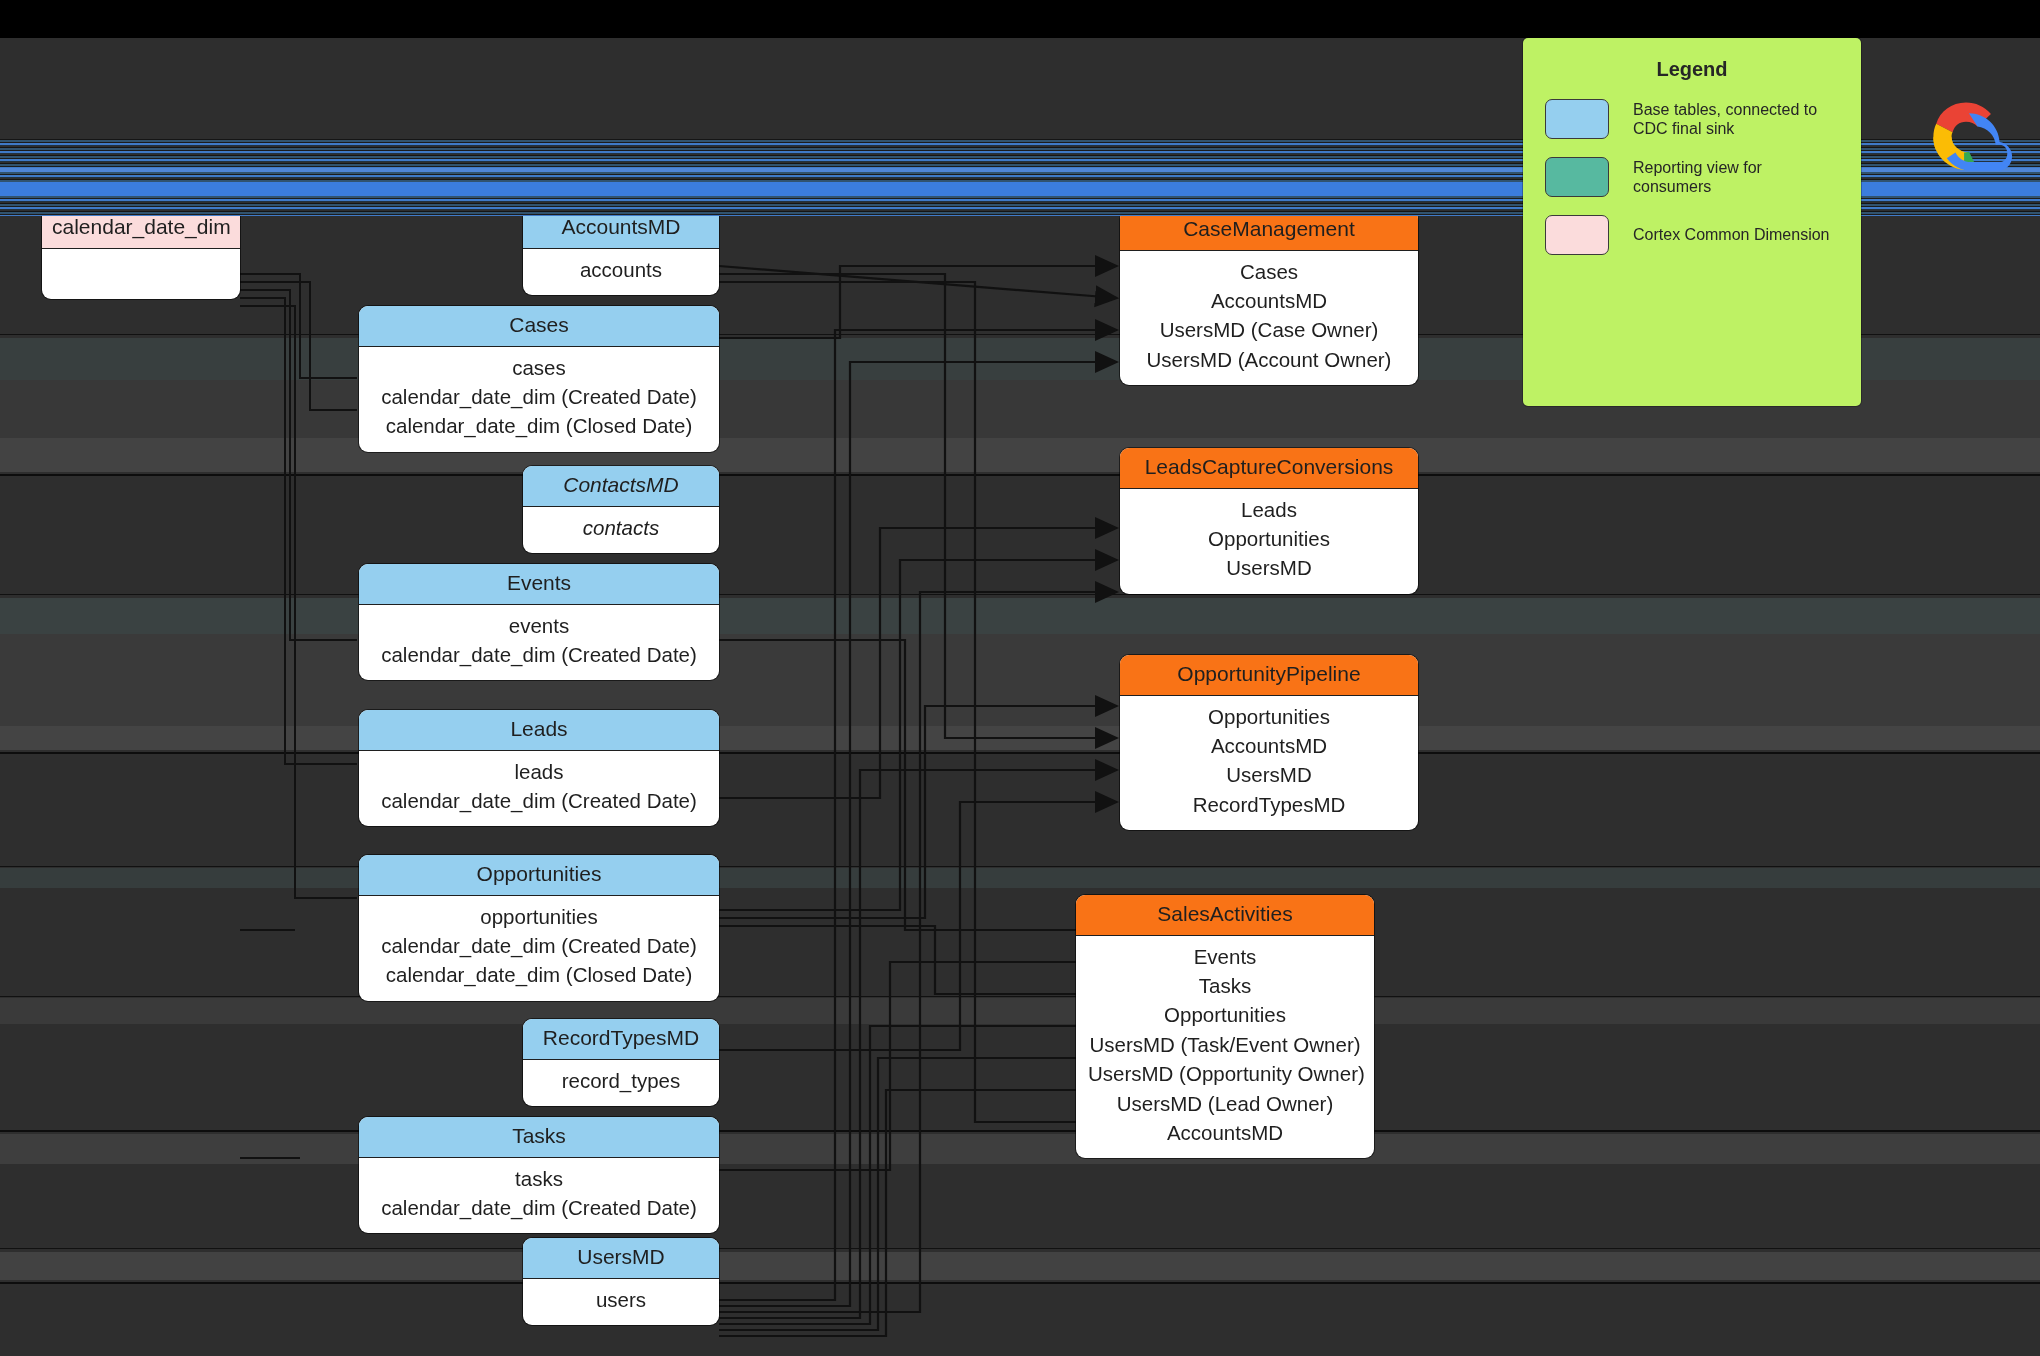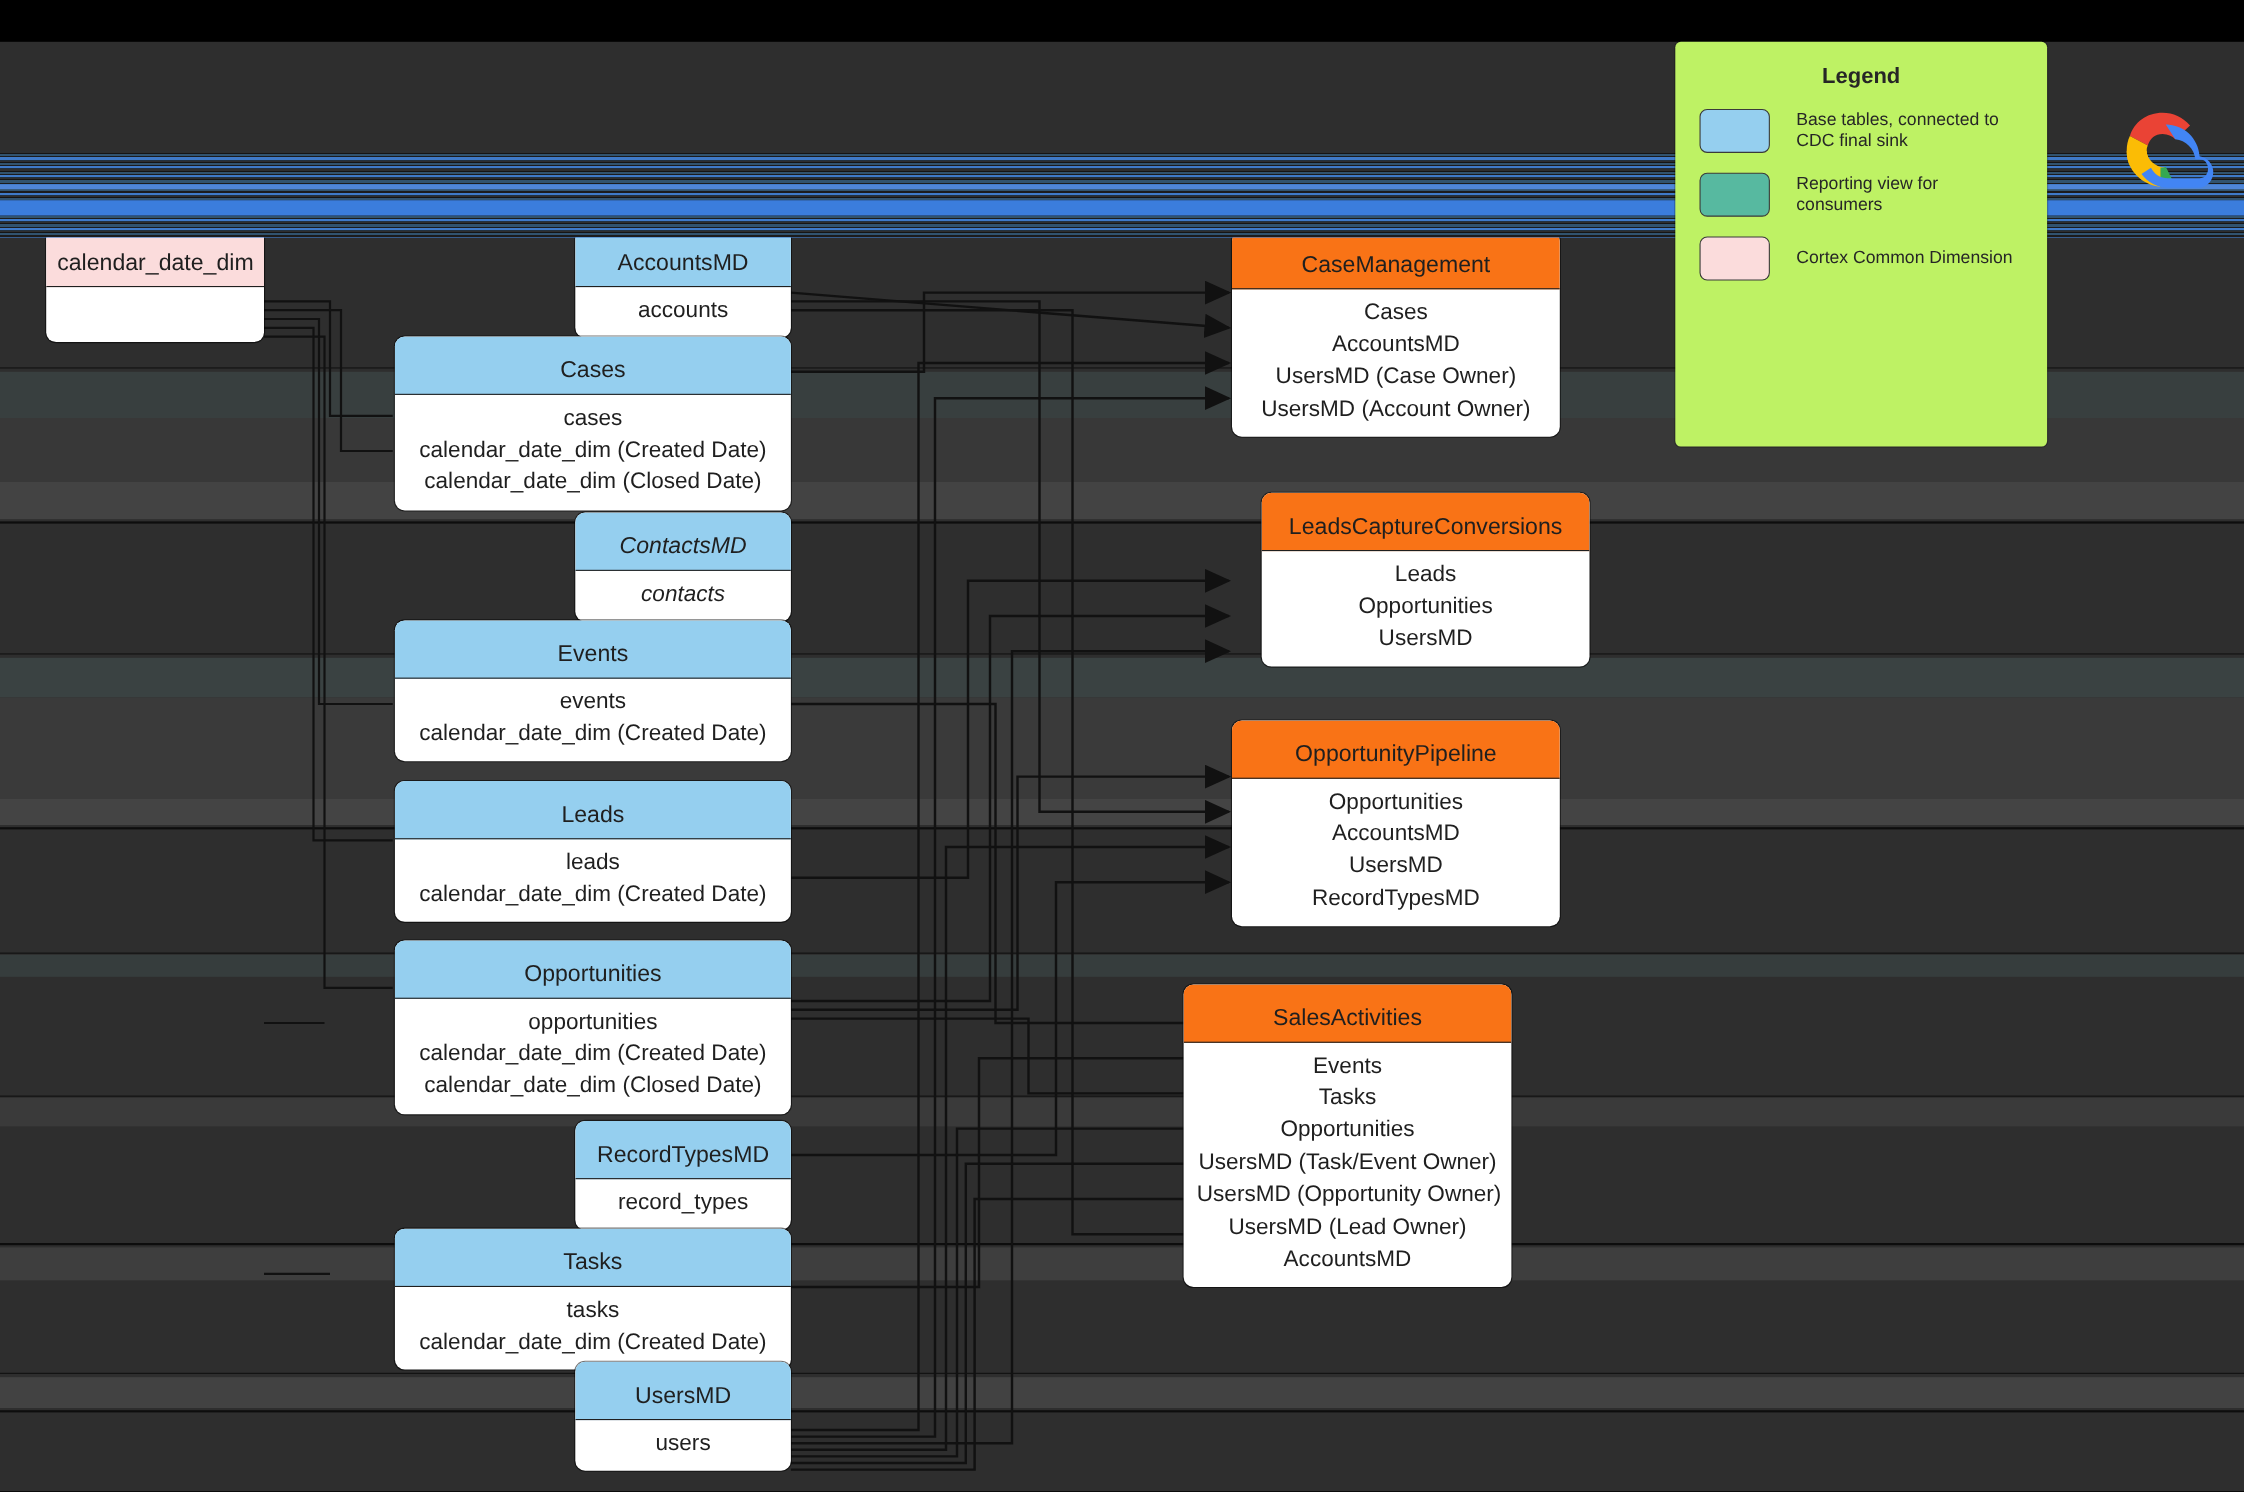--- a/index.html
+++ b/index.html
@@ -50,21 +50,21 @@
     position:absolute;
     border-radius:9px;
     background:#ffffff;
     box-shadow:0 0 0 1px rgba(0,0,0,.55);
     overflow:hidden;
     font-size:20.5px;
     color:#1f1f1f;
   }
   .node .hdr{
     text-align:center;
-    padding:20px 10px 9px 10px;
+    padding:8px 10px 9px 10px;
     border-bottom:1px solid #1f1f1f;
     font-size:21px;
     line-height:1.08;
     white-space:nowrap;
   }
   .node .body{
     padding:7px 12px 10px 12px;
     text-align:center;
   }
   .node .row{
@@ -268,21 +268,21 @@
     <div class="node view" style="left:1120px;top:172px;width:298px;">
       <div class="hdr">CaseManagement</div>
       <div class="body">
         <div class="row">Cases</div>
         <div class="row">AccountsMD</div>
         <div class="row">UsersMD (Case Owner)</div>
         <div class="row">UsersMD (Account Owner)</div>
       </div>
     </div>
 
-    <div class="node view" style="left:1120px;top:410px;width:298px;margin-left:27px;">
+    <div class="node view" style="left:1120px;top:410px;width:298px;">
       <div class="hdr">LeadsCaptureConversions</div>
       <div class="body">
         <div class="row">Leads</div>
         <div class="row">Opportunities</div>
         <div class="row">UsersMD</div>
       </div>
     </div>
 
     <div class="node view" style="left:1120px;top:617px;width:298px;">
       <div class="hdr">OpportunityPipeline</div>

